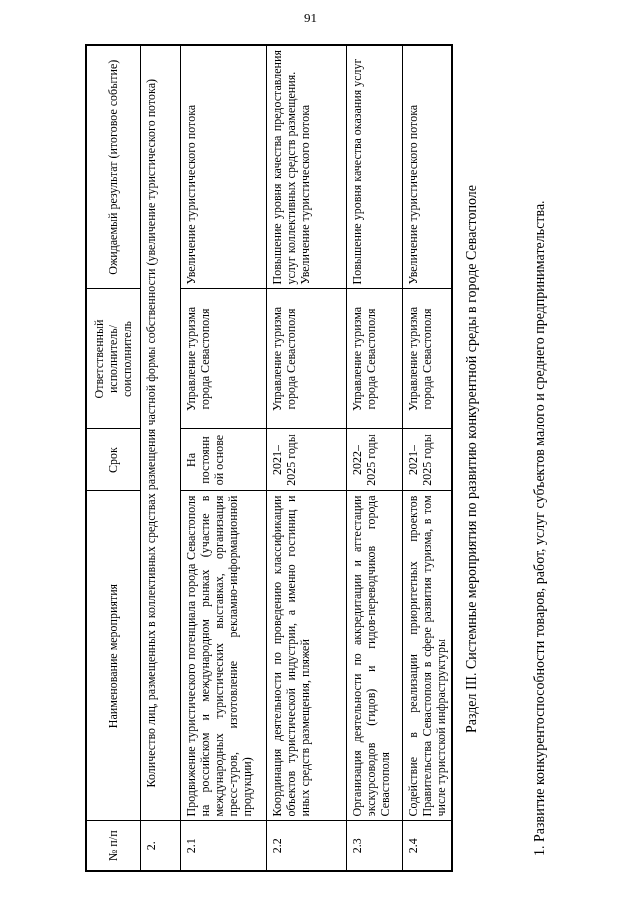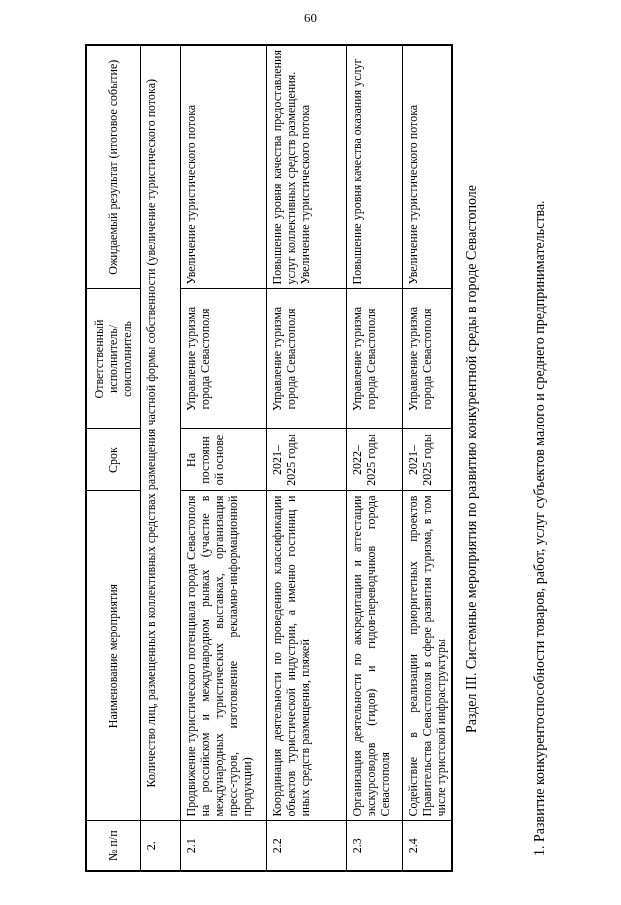--- a/index.html
+++ b/index.html
@@ -84,21 +84,21 @@
     text-align: left;
     text-indent: 16px;
     font-size: 14px;
   }
 </style>
 </head>
 <body>
 
 <div class="page">
 
-  <div class="page-number">60</div>
+  <div class="page-number">91</div>
 
   <div class="rotated">
 
     <table class="doc-table">
       <colgroup>
         <col style="width:50px">
         <col style="width:330px">
         <col style="width:62px">
         <col style="width:140px">
         <col style="width:244px">

